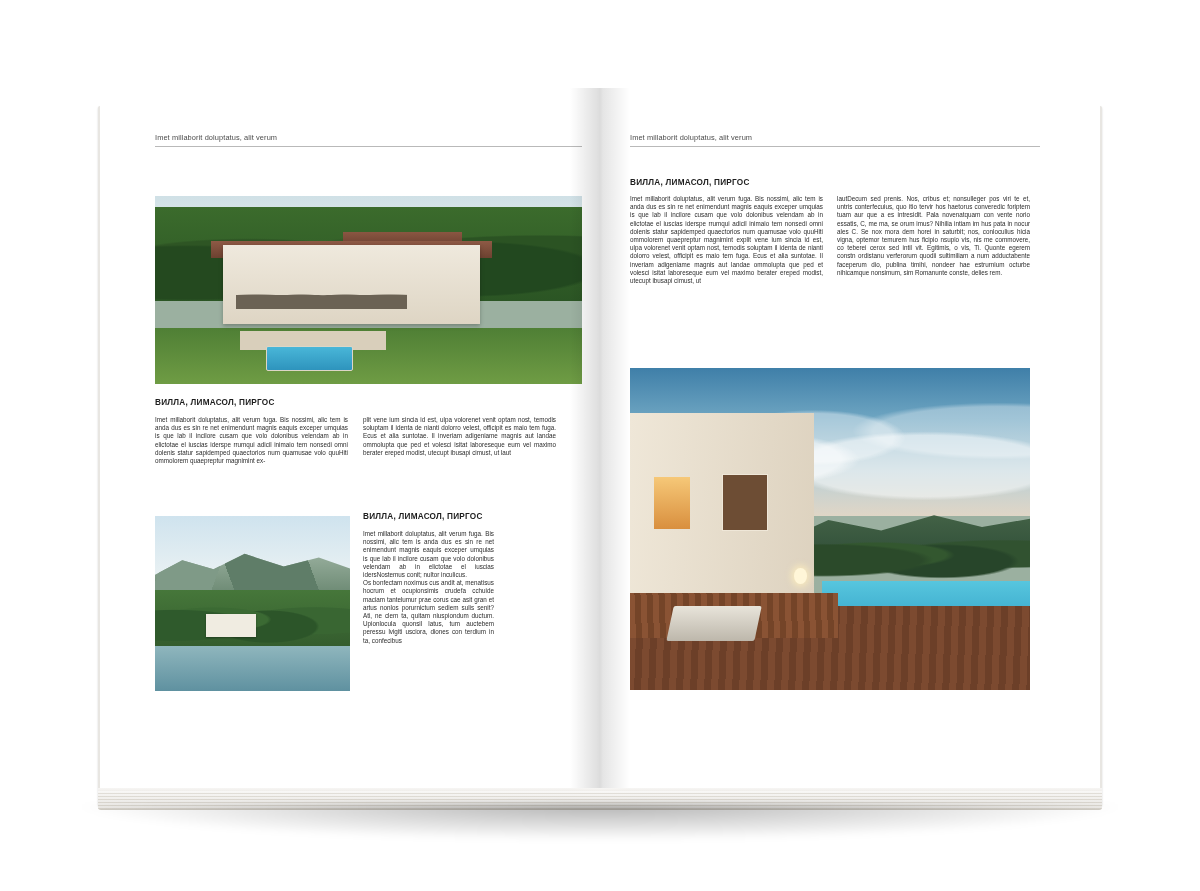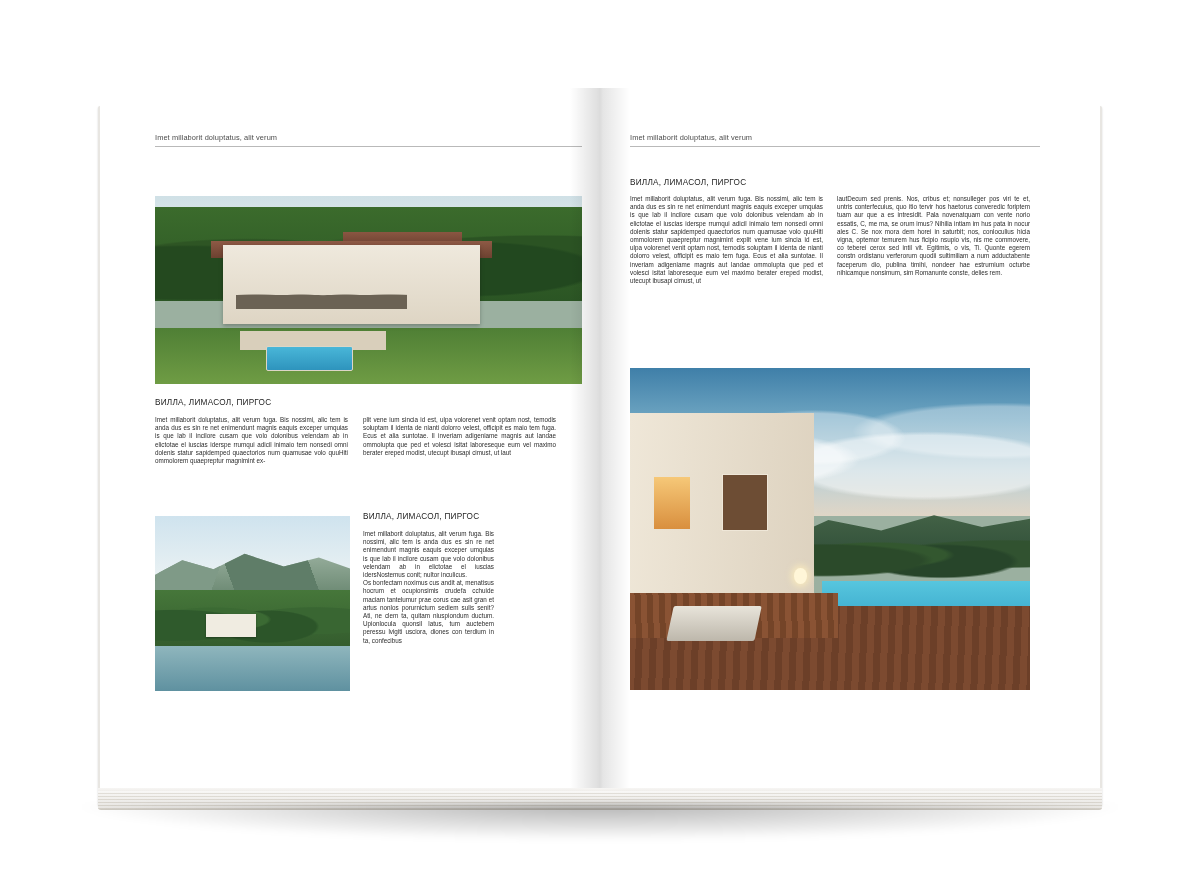--- a/index.html
+++ b/index.html
@@ -63,21 +63,21 @@
     background: #b9b9b9;
   }
   .page.left  .runhead      { left: 55px; }
   .page.left  .runhead-rule { left: 55px; right: 18px; }
   .page.right .runhead      { left: 30px; }
   .page.right .runhead-rule { left: 30px; right: 60px; }
 
   
   .heading {
     font-size: 8.2px;
-    font-weight: normal;
+    font-weight: bold;
     color: #1d1d1d;
     letter-spacing: 0.25px;
     text-align: center;
   }
 
   
   .col {
     font-size: 6.3px;
     line-height: 8.2px;
     color: #2c2c2c;

